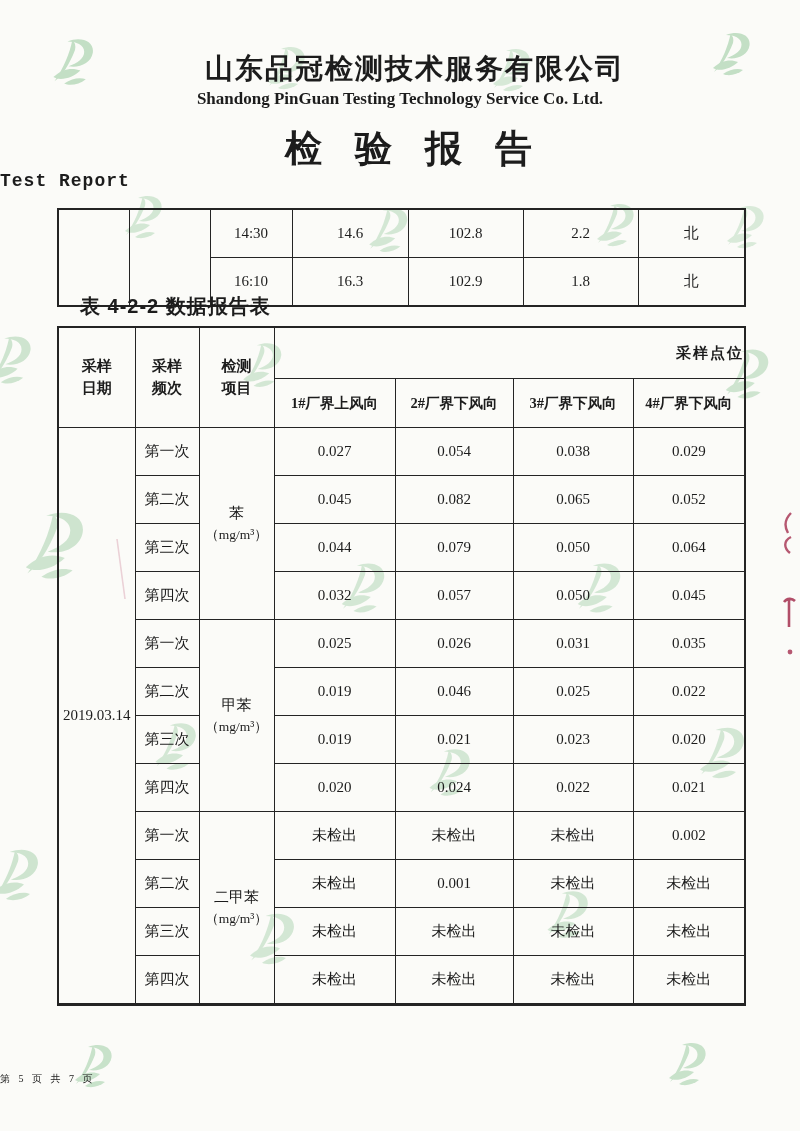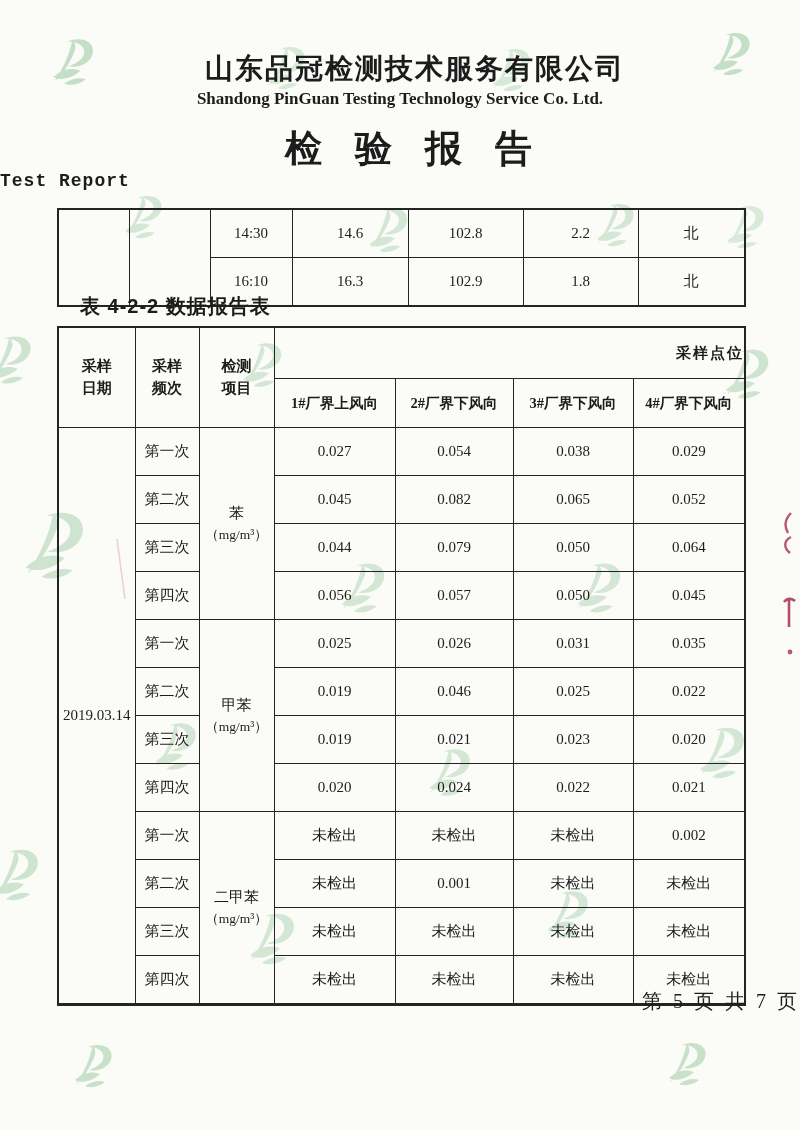--- a/index.html
+++ b/index.html
@@ -33,22 +33,22 @@
   .t-main{left:57px;top:314px;width:687px;border:2.3px solid #242424;border-bottom-width:3.5px;}
   .t-main thead th{font-size:15px;font-weight:bold;}
   .t-main thead .r1 th{height:50px;}
   .t-main thead .r2 th{height:48px;font-size:14.5px;}
   .t-main tbody td{height:47px;font-size:15px;}
   .two-line{white-space:pre-line;line-height:1.45;}
   .c-item{line-height:1.5;}
   .c-item .unit{font-size:13.5px;}
   .pts{letter-spacing:2px;text-align:right;}
   
-  .footer{position:absolute;top:988px;left:0;width:100%;text-align:right;
-    font-size:20px;letter-spacing:3px;z-index:2;}
+  .footer{position:absolute;top:1072px;left:0;width:100%;text-align:left;
+    font-size:10px;letter-spacing:3px;z-index:2;}
 </style>
 </head>
 <body>
 
 <div class="page">
 
   <svg width="0" height="0" style="position:absolute" aria-hidden="true">
     <defs>
       <g id="plogo">
         <path d="M36 10 C62 0 86 10 83 31 C80 50 58 60 38 56 C54 50 67 42 67 29 C67 16 52 10 36 10 Z"></path>
@@ -229,21 +229,21 @@
       </tr>
       <tr>
         <td>第三次</td>
         <td>0.044</td>
         <td>0.079</td>
         <td>0.050</td>
         <td>0.064</td>
       </tr>
       <tr>
         <td>第四次</td>
-        <td>0.056</td>
+        <td>0.032</td>
         <td>0.057</td>
         <td>0.050</td>
         <td>0.045</td>
       </tr>
 
       <tr>
         <td>第一次</td>
         <td rowspan="4" class="c-item">
           <div>甲苯</div>
           <div class="unit">（mg/m³）</div>

